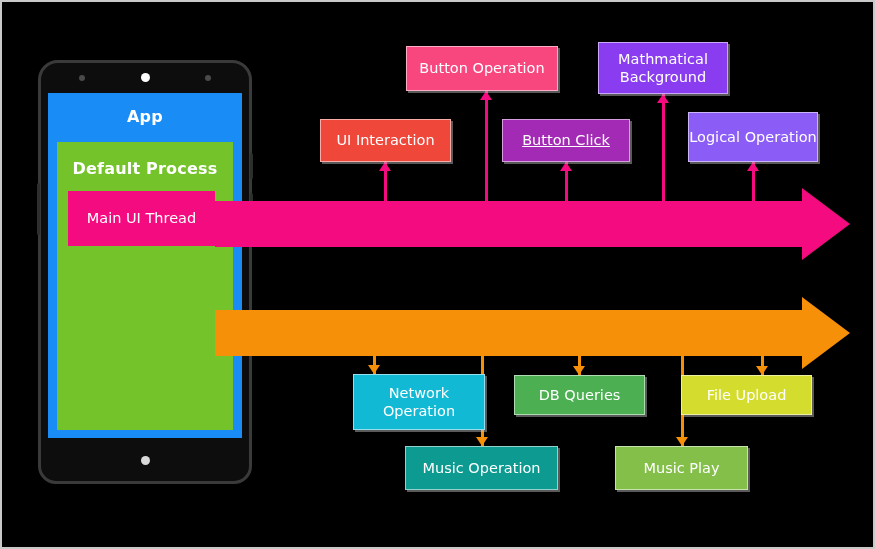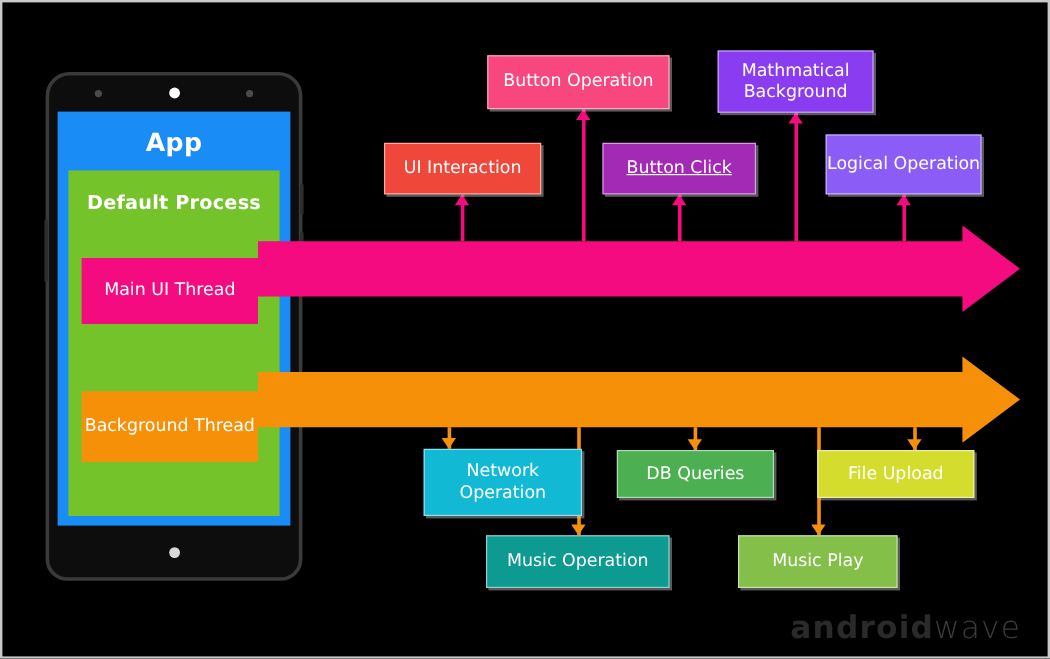--- a/index.html
+++ b/index.html
@@ -84,21 +84,21 @@
     width: 194px;
     height: 345px;
     background: #1a8cf5;
   }
   .app-title {
     position: absolute;
     top: 14px;
     left: 0; right: 0;
     text-align: center;
     color: #ffffff;
-    font-size: 21px;
+    font-size: 16px;
     font-weight: bold;
     letter-spacing: .3px;
   }
   
   .default-process {
     position: absolute;
     left: 55px;
     top: 140px;
     width: 176px;
     height: 288px;
@@ -119,21 +119,20 @@
   .thread-label {
     position: absolute;
     display: flex;
     align-items: center;
     justify-content: center;
     color: #ffffff;
     font-size: 14.5px;
     text-align: center;
     line-height: 1.25;
     z-index: 6;
-    margin-top: 24px;
   }
   .main-ui-thread {
     left: 66px;
     top: 189px;
     width: 147px;
     height: 55px;
     background: #f40b7f;
   }
   .background-thread {
     left: 66px;
@@ -258,19 +257,15 @@
       <div class="opbox" style="left: 679px; top: 373px; width: 131px; height: 40px; background: rgb(212, 221, 46); text-align: center;">File Upload</div>
       <div class="connector conn-orange" style="left: 479px; top: 354px; height: 90px;"></div>
       <div class="arrowhead head-down-orange" style="left: 474px; top: 435px;"></div>
       <div class="opbox" style="left: 403px; top: 444px; width: 153px; height: 44px; background: rgb(13, 155, 145);">Music Operation</div>
       <div class="connector conn-orange" style="left: 679px; top: 354px; height: 90px;"></div>
       <div class="arrowhead head-down-orange" style="left: 674px; top: 435px;"></div>
       <div class="opbox" style="left: 613px; top: 444px; width: 133px; height: 44px; background: rgb(132, 191, 74);">Music Play</div>
     </div>
 
   <div class="thread-label main-ui-thread">Main UI Thread</div>
-  <div class="thread-label background-thread">Background Thread</div>
-
-  <div class="watermark">
-    <span class="wm-bold">android</span><span class="wm-light">wave</span>
-  </div>
+
 
 </div>
 
 </body></html>

